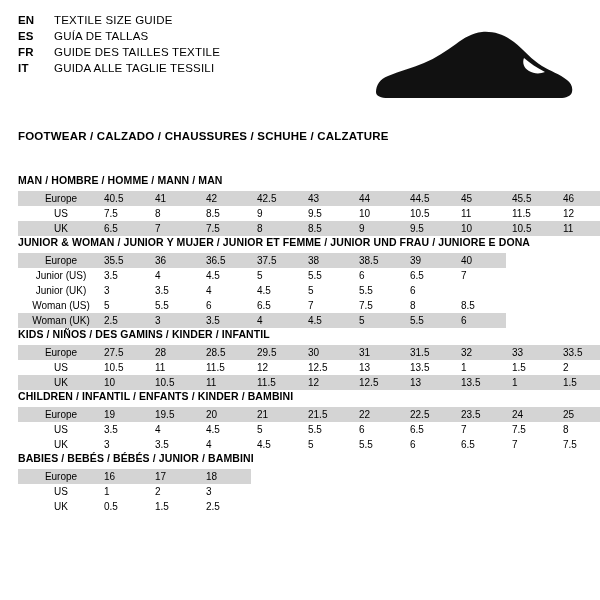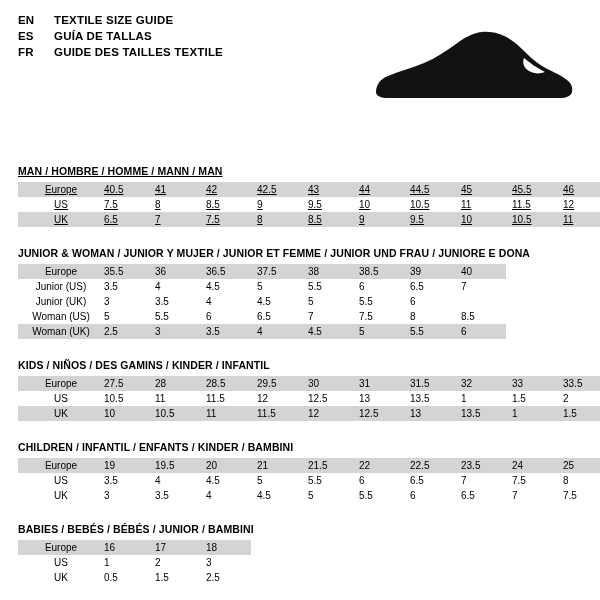--- a/index.html
+++ b/index.html
@@ -36,43 +36,42 @@
   .lang-table td {
     padding: 0 0 3px 0;
     vertical-align: top;
     line-height: 13px;
   }
   .lang-code {
     width: 36px;
     font-weight: bold;
   }
   .lang-text {
-    font-weight: bold;
+    font-weight: normal;
   }
   .shoe-wrap {
     position: absolute;
     top: 16px;
     right: 8px;
     width: 200px;
     height: 74px;
   }
   .shoe-wrap svg { display: block; }
 
   .footwear-line {
     margin-top: 16px;
     font-size: 11.5px;
     font-weight: bold;
     letter-spacing: 0.2px;
   }
 
   
   .section {
-    margin-top: 20px;
-  }
-  .section.first { margin-top: 51px; text-decoration: underline; }
+  }
+  .section.first { margin-top: 32px; }
   .section-title {
     font-size: 10.5px;
     font-weight: bold;
     margin-bottom: 5px;
     letter-spacing: 0.1px;
   }
   table.size {
     border-collapse: collapse;
     font-size: 10px;
     table-layout: fixed;
@@ -110,31 +109,36 @@
             <td class="lang-text">TEXTILE SIZE GUIDE</td>
           </tr>
           <tr>
             <td class="lang-code">ES</td>
             <td class="lang-text">GUÍA DE TALLAS</td>
           </tr>
           <tr>
             <td class="lang-code">FR</td>
             <td class="lang-text">GUIDE DES TAILLES TEXTILE</td>
           </tr>
+          <tr>
+            <td class="lang-code">IT</td>
+            <td class="lang-text">GUIDA ALLE TAGLIE TESSILI</td>
+          </tr>
         </tbody>
     </table>
 
     <div class="shoe-wrap">
       <svg viewBox="0 0 200 74" width="200" height="74" aria-hidden="true">
         <path fill="#111111" d="M2,62 C2,55 6,49 14,46 C26,41 38,38 50,33 C62,28 72,21 82,14 C90,8 98,3 108,2 C120,1 131,5 140,12 C150,20 158,30 168,36 C176,41 186,44 193,50 C197,53 199,57 198,62 C197,66 192,68 186,68 L14,68 C7,68 2,66 2,62 Z"></path>
         <path fill="#ffffff" d="M150,28 C156,33 163,38 171,42 C166,44 160,44 155,41 C150,38 148,33 150,28 Z"></path>
       </svg>
     </div>
   </div>
 
+  <div class="footwear-line">FOOTWEAR / CALZADO / CHAUSSURES / SCHUHE / CALZATURE</div>
 
   <div id="sections">
       <div class="section first">
         <div class="section-title">MAN / HOMBRE / HOMME / MANN / MAN</div>
         <table class="size" style="width: 590px;">
           <colgroup>
             <col style="width: 80px;">
             <col style="width: 51px;">
             <col style="width: 51px;">
             <col style="width: 51px;">

